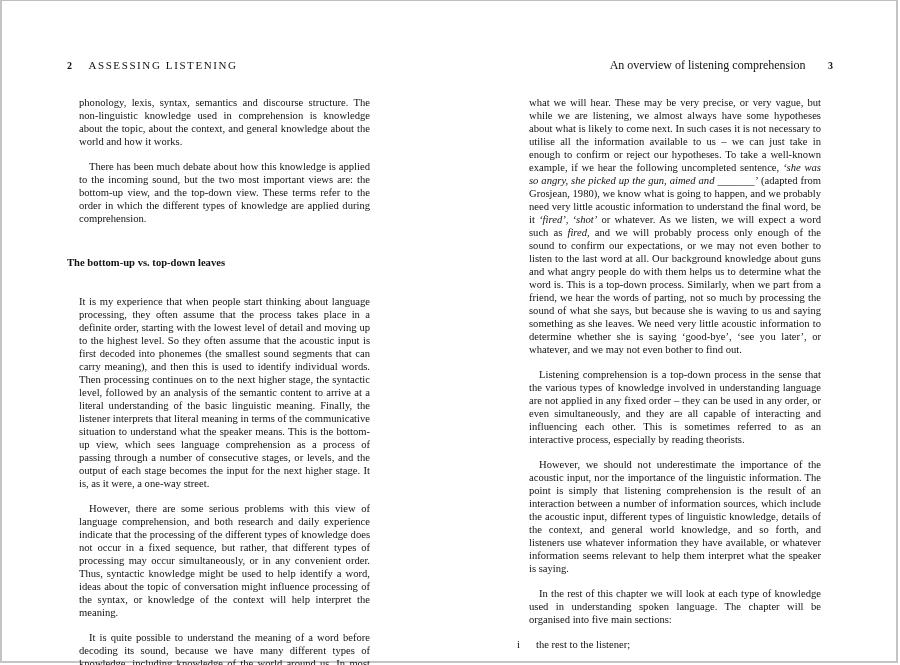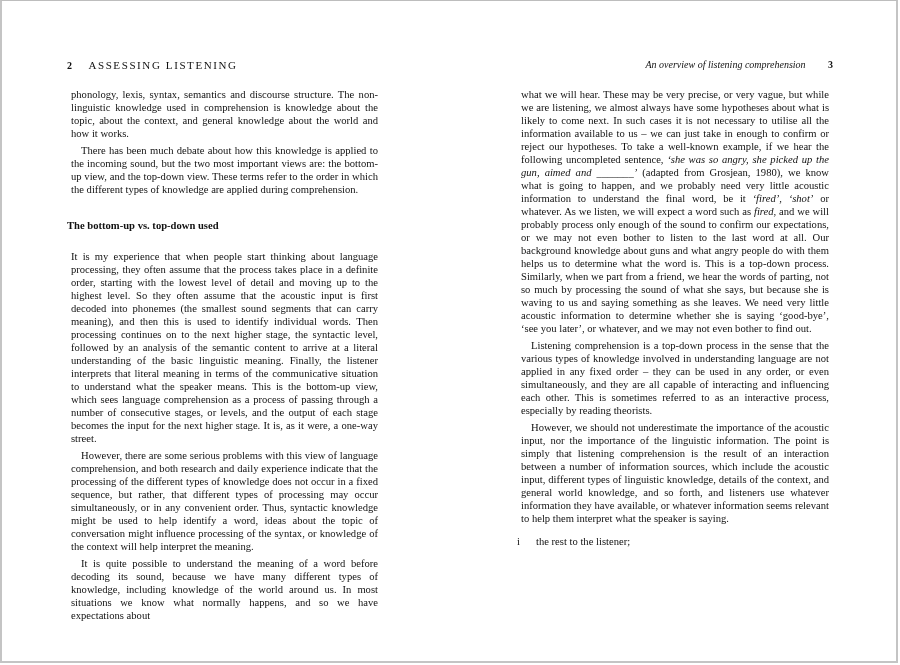--- a/index.html
+++ b/index.html
@@ -24,29 +24,29 @@
 
   .running-head {
     position: absolute; top: 59px; left: 0; right: 0;
     font-size: 9.5px; height: 12px; line-height: 12px;
   }
   .left .running-head .folio { font-weight: bold; font-size: 10px; }
   .left .running-head .title {
     margin-left: 14px; letter-spacing: 1.6px; font-size: 11px; text-transform: uppercase;
   }
   .right .running-head { text-align: right; }
-  .right .running-head .title { font-style: italic; font-size: 10px; }
+  .right .running-head .title { font-size: 12px; }
   .right .running-head .folio { font-weight: bold; font-size: 10px; margin-left: 20px; }
 
   .body {
     position: absolute; top: 84px; left: 0; right: 0;
     font-size: 10.6px; line-height: 13px;
     text-align: justify;
   }
-  .body p { margin: 4px; }
+  .body p { margin: 12px; }
   .body p.indent { text-indent: 10px; }
   .body p.first { text-indent: 0; }
   .body .spacer-heading { height: 46px; position: relative; }
   .body h3 {
     position: absolute; left: 0; top: 19px; margin: 0;
     font-size: 10.6px; font-weight: bold; line-height: 13px;
   }
   b { font-weight: normal; }
   i.em { font-style: italic; }
   .list { margin-top: 10px; }
@@ -62,40 +62,41 @@
   <div class="running-head">
     <span class="folio">2</span>
     <span class="title">Assessing Listening</span>
   </div>
   <div class="body">
     <div id="left-before">
         <p class="first">phonology, lexis, syntax, semantics and discourse structure. The non-linguistic knowledge used in comprehension is knowledge about the topic, about the context, and general knowledge about the world and how it works.</p>
         <p class="indent">There has been much debate about how this knowledge is applied to the incoming sound, but the two most important views are: the <b>bottom-up</b> view, and the <b>top-down</b> view. These terms refer to the order in which the different types of knowledge are applied during comprehension.</p>
       </div>
     <div class="spacer-heading">
-      <h3>The bottom-up vs. top-down used</h3>
+      <h3>The bottom-up vs. top-down leaves</h3>
     </div>
     <div id="left-after">
         <p class="first">It is my experience that when people start thinking about language processing, they often assume that the process takes place in a definite order, starting with the lowest level of detail and moving up to the highest level. So they often assume that the acoustic input is first decoded into <b>phonemes</b> (the smallest sound segments that can carry meaning), and then this is used to identify individual words. Then processing continues on to the next higher stage, the syntactic level, followed by an analysis of the semantic content to arrive at a literal understanding of the basic linguistic meaning. Finally, the listener interprets that literal meaning in terms of the communicative situation to understand what the speaker means. This is the bottom-up view, which sees language comprehension as a process of passing through a number of consecutive stages, or levels, and the output of each stage becomes the input for the next higher stage. It is, as it were, a one-way street.</p>
         <p class="indent">However, there are some serious problems with this view of language comprehension, and both research and daily experience indicate that the processing of the different types of knowledge does not occur in a fixed sequence, but rather, that different types of processing may occur simultaneously, or in any convenient order. Thus, syntactic knowledge might be used to help identify a word, ideas about the topic of conversation might influence processing of the syntax, or knowledge of the context will help interpret the meaning.</p>
         <p class="indent">It is quite possible to understand the meaning of a word before decoding its sound, because we have many different types of knowledge, including knowledge of the world around us. In most situations we know what normally happens, and so we have expectations about</p>
       </div>
   </div>
 </div>
 
 <div class="page right">
   <div class="running-head">
     <span class="title">An overview of listening comprehension</span>
     <span class="folio">3</span>
   </div>
   <div class="body">
     <div id="right-paras">
         <p class="first">what we will hear. These may be very precise, or very vague, but while we are listening, we almost always have some hypotheses about what is likely to come next. In such cases it is not necessary to utilise all the information available to us – we can just take in enough to confirm or reject our hypotheses. To take a well-known example, if we hear the following uncompleted sentence, <i class="em">‘she was so angry, she picked up the gun, aimed and _______’</i> (adapted from Grosjean, 1980), we know what is going to happen, and we probably need very little acoustic information to understand the final word, be it <i class="em">‘fired’</i>, <i class="em">‘shot’</i> or whatever. As we listen, we will expect a word such as <i class="em">fired</i>, and we will probably process only enough of the sound to confirm our expectations, or we may not even bother to listen to the last word at all. Our background knowledge about guns and what angry people do with them helps us to determine what the word is. This is a top-down process. Similarly, when we part from a friend, we hear the words of parting, not so much by processing the sound of what she says, but because she is waving to us and saying something as she leaves. We need very little acoustic information to determine whether she is saying ‘good-bye’, ‘see you later’, or whatever, and we may not even bother to find out.</p>
         <p class="indent">Listening comprehension is a top-down process in the sense that the various types of knowledge involved in understanding language are not applied in any fixed order – they can be used in any order, or even simultaneously, and they are all capable of interacting and influencing each other. This is sometimes referred to as an interactive process, especially by reading theorists.</p>
         <p class="indent">However, we should not underestimate the importance of the acoustic input, nor the importance of the linguistic information. The point is simply that listening comprehension is the result of an interaction between a number of information sources, which include the acoustic input, different types of linguistic knowledge, details of the context, and general world knowledge, and so forth, and listeners use whatever information they have available, or whatever information seems relevant to help them interpret what the speaker is saying.</p>
+        <p class="indent">In the rest of this chapter we will look at each type of knowledge used in understanding spoken language. The chapter will be organised into five main sections:</p>
       </div>
     <div class="list" id="right-list">
         <div class="li">
           <span class="num">i</span>
           <span>the rest to the listener;</span>
         </div>
       </div>
   </div>
 </div>
 

